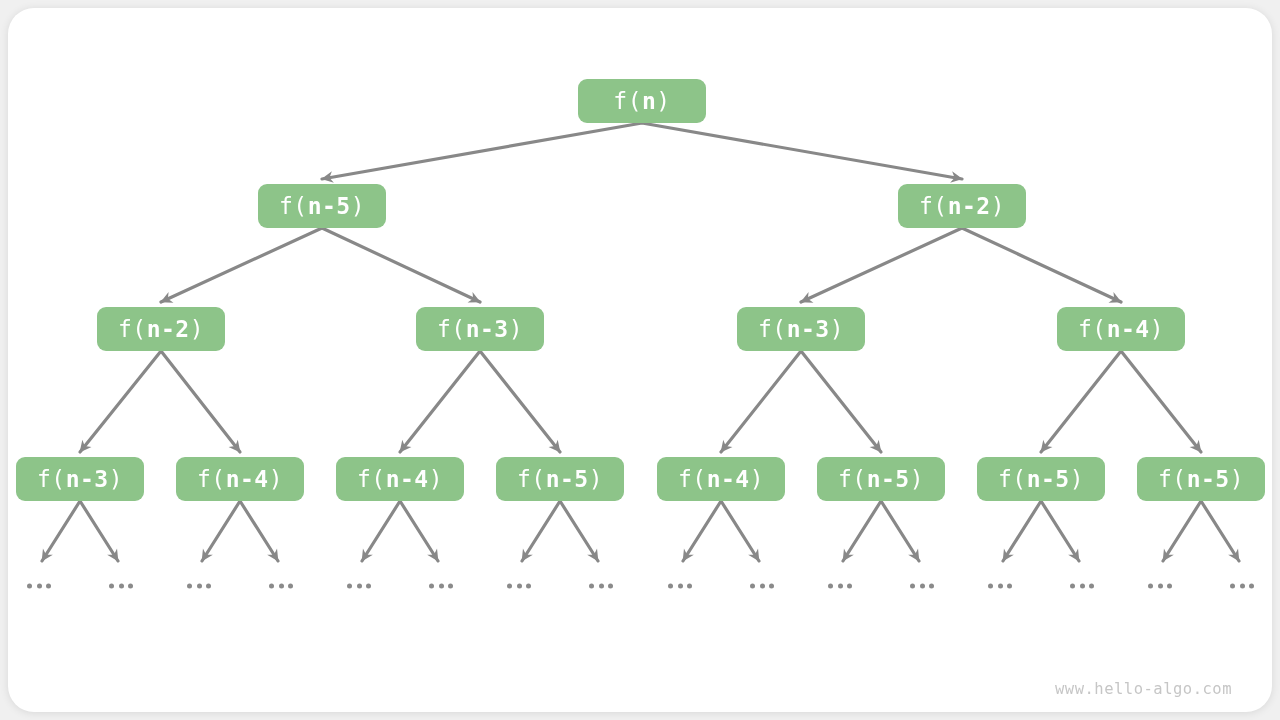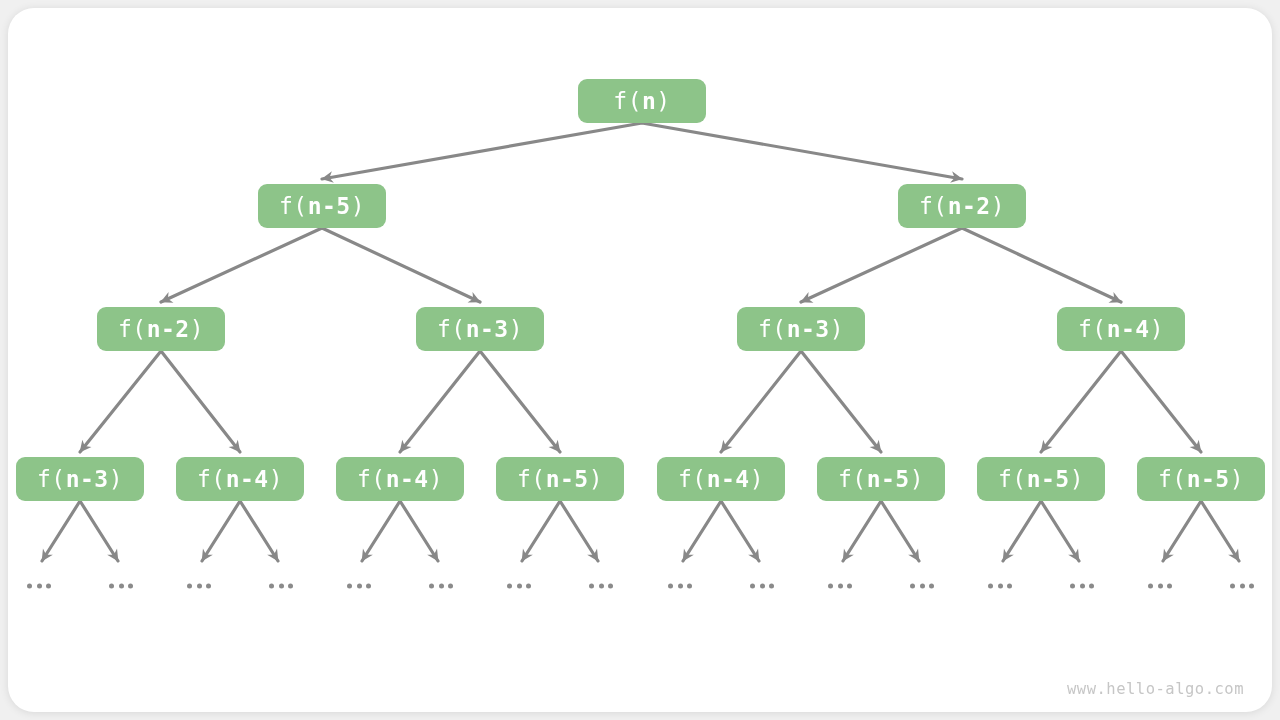--- a/index.html
+++ b/index.html
@@ -63,21 +63,21 @@
     gap:4.5px;
     align-items:center;
   }
   .dots .dot{
     width:5px;height:5px;border-radius:50%;
     background:var(--dots);
     display:block;
   }
   .watermark{
     position:absolute;
-    right:36px;bottom:22px;
+    right:48px;bottom:22px;
     z-index:3;
     color:var(--watermark);
     font-size:15.5px;
     letter-spacing:0.5px;
   }
 </style>
 </head>
 <body>
 
 <div class="card"></div>

